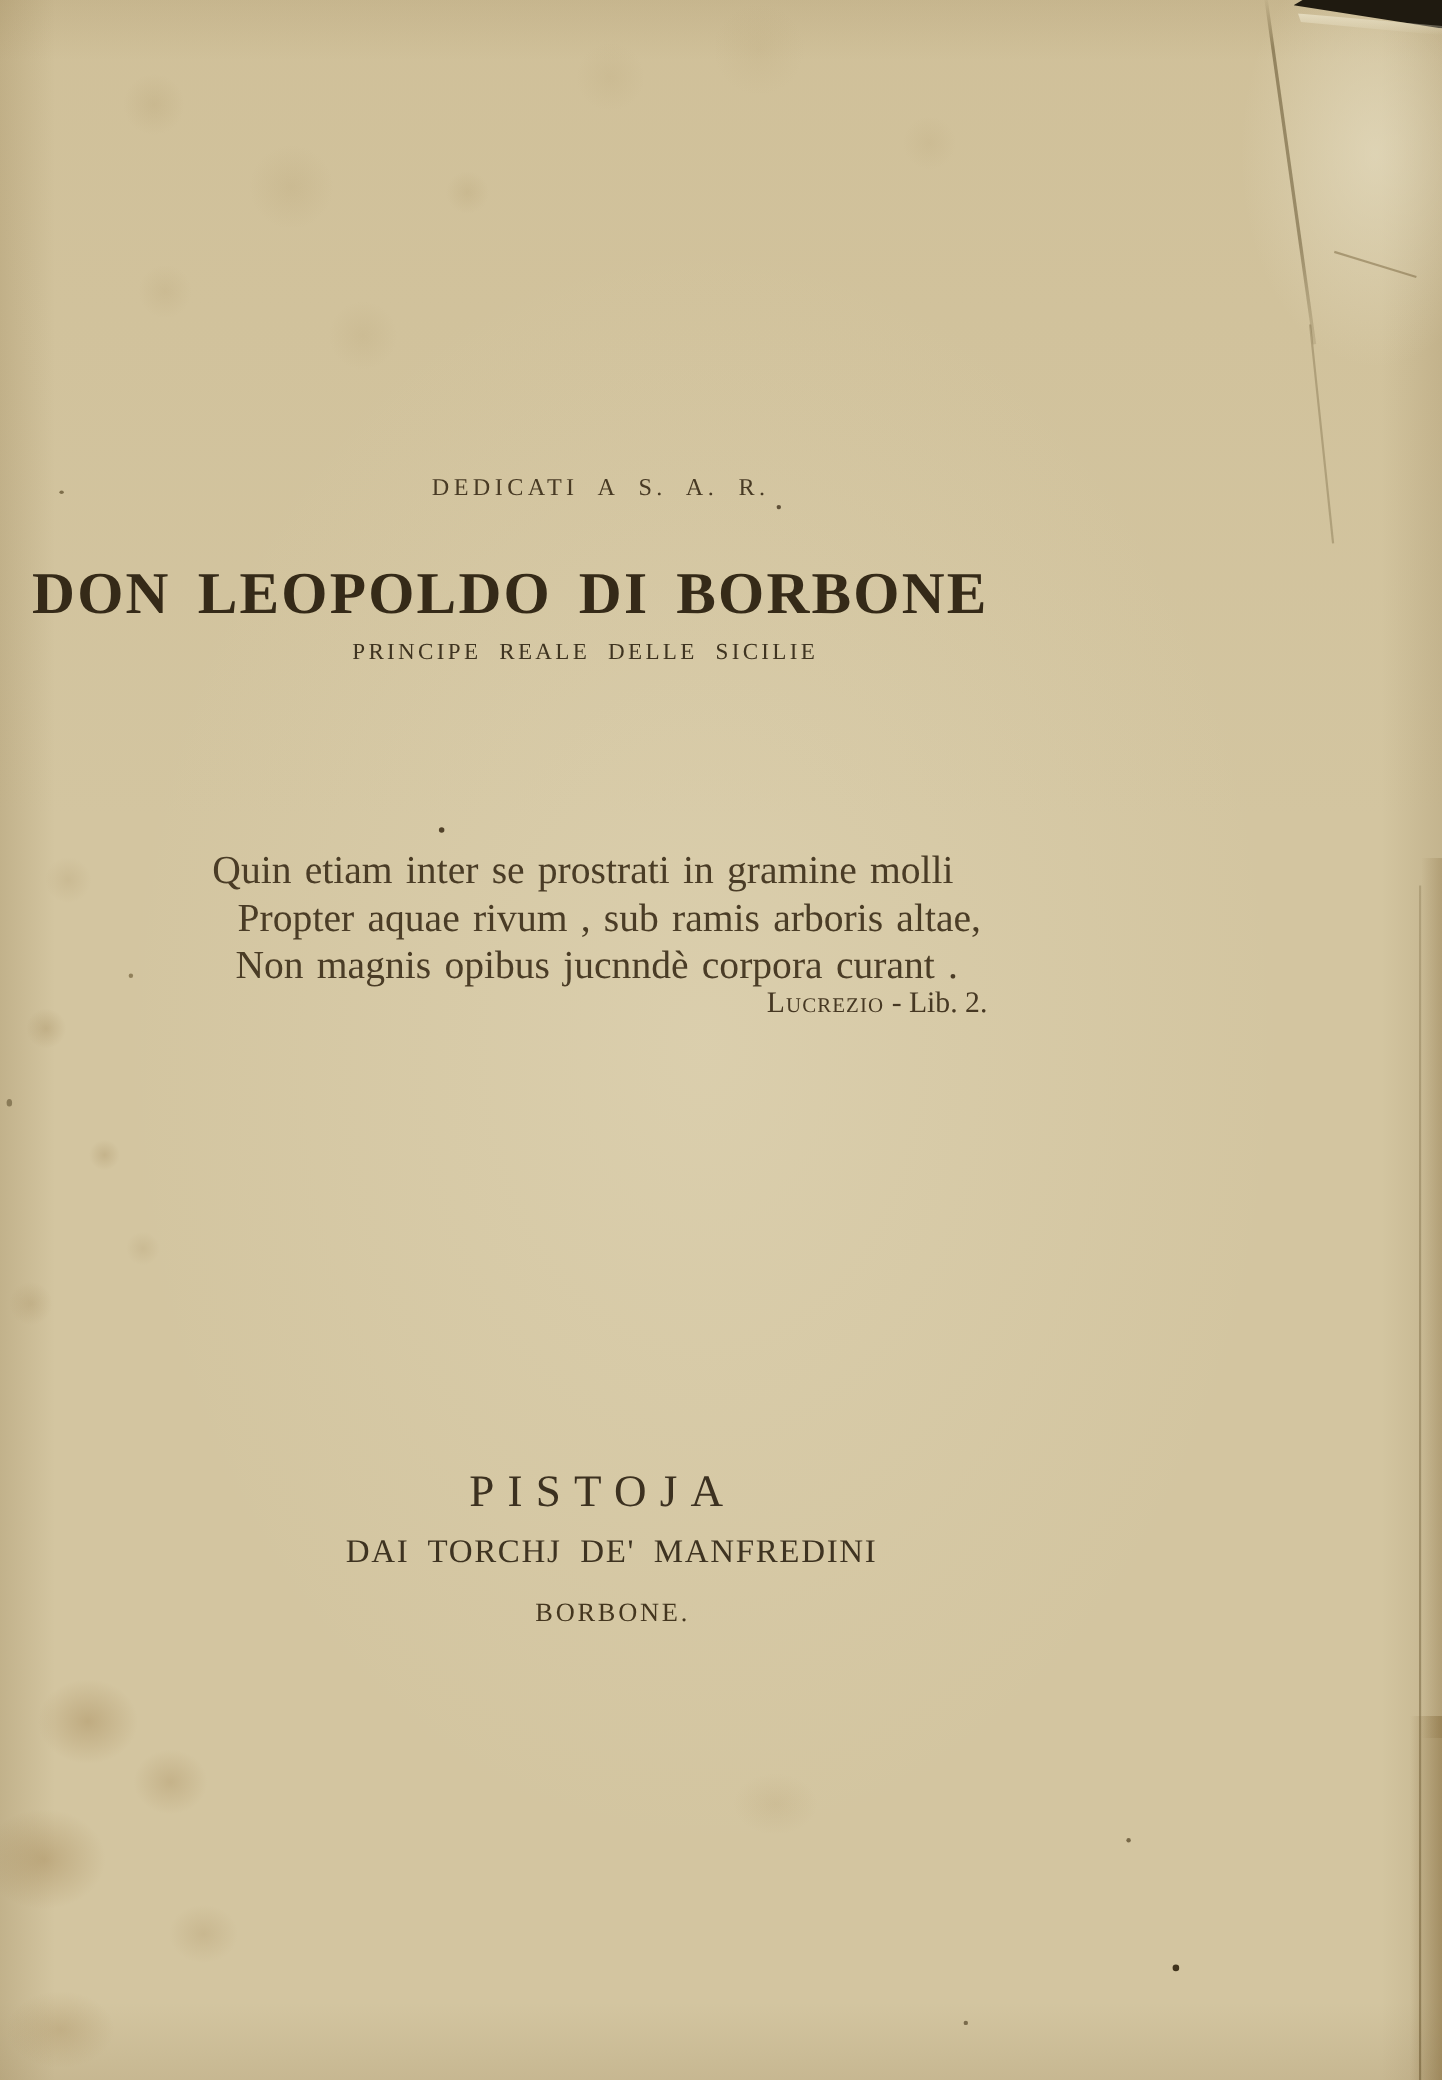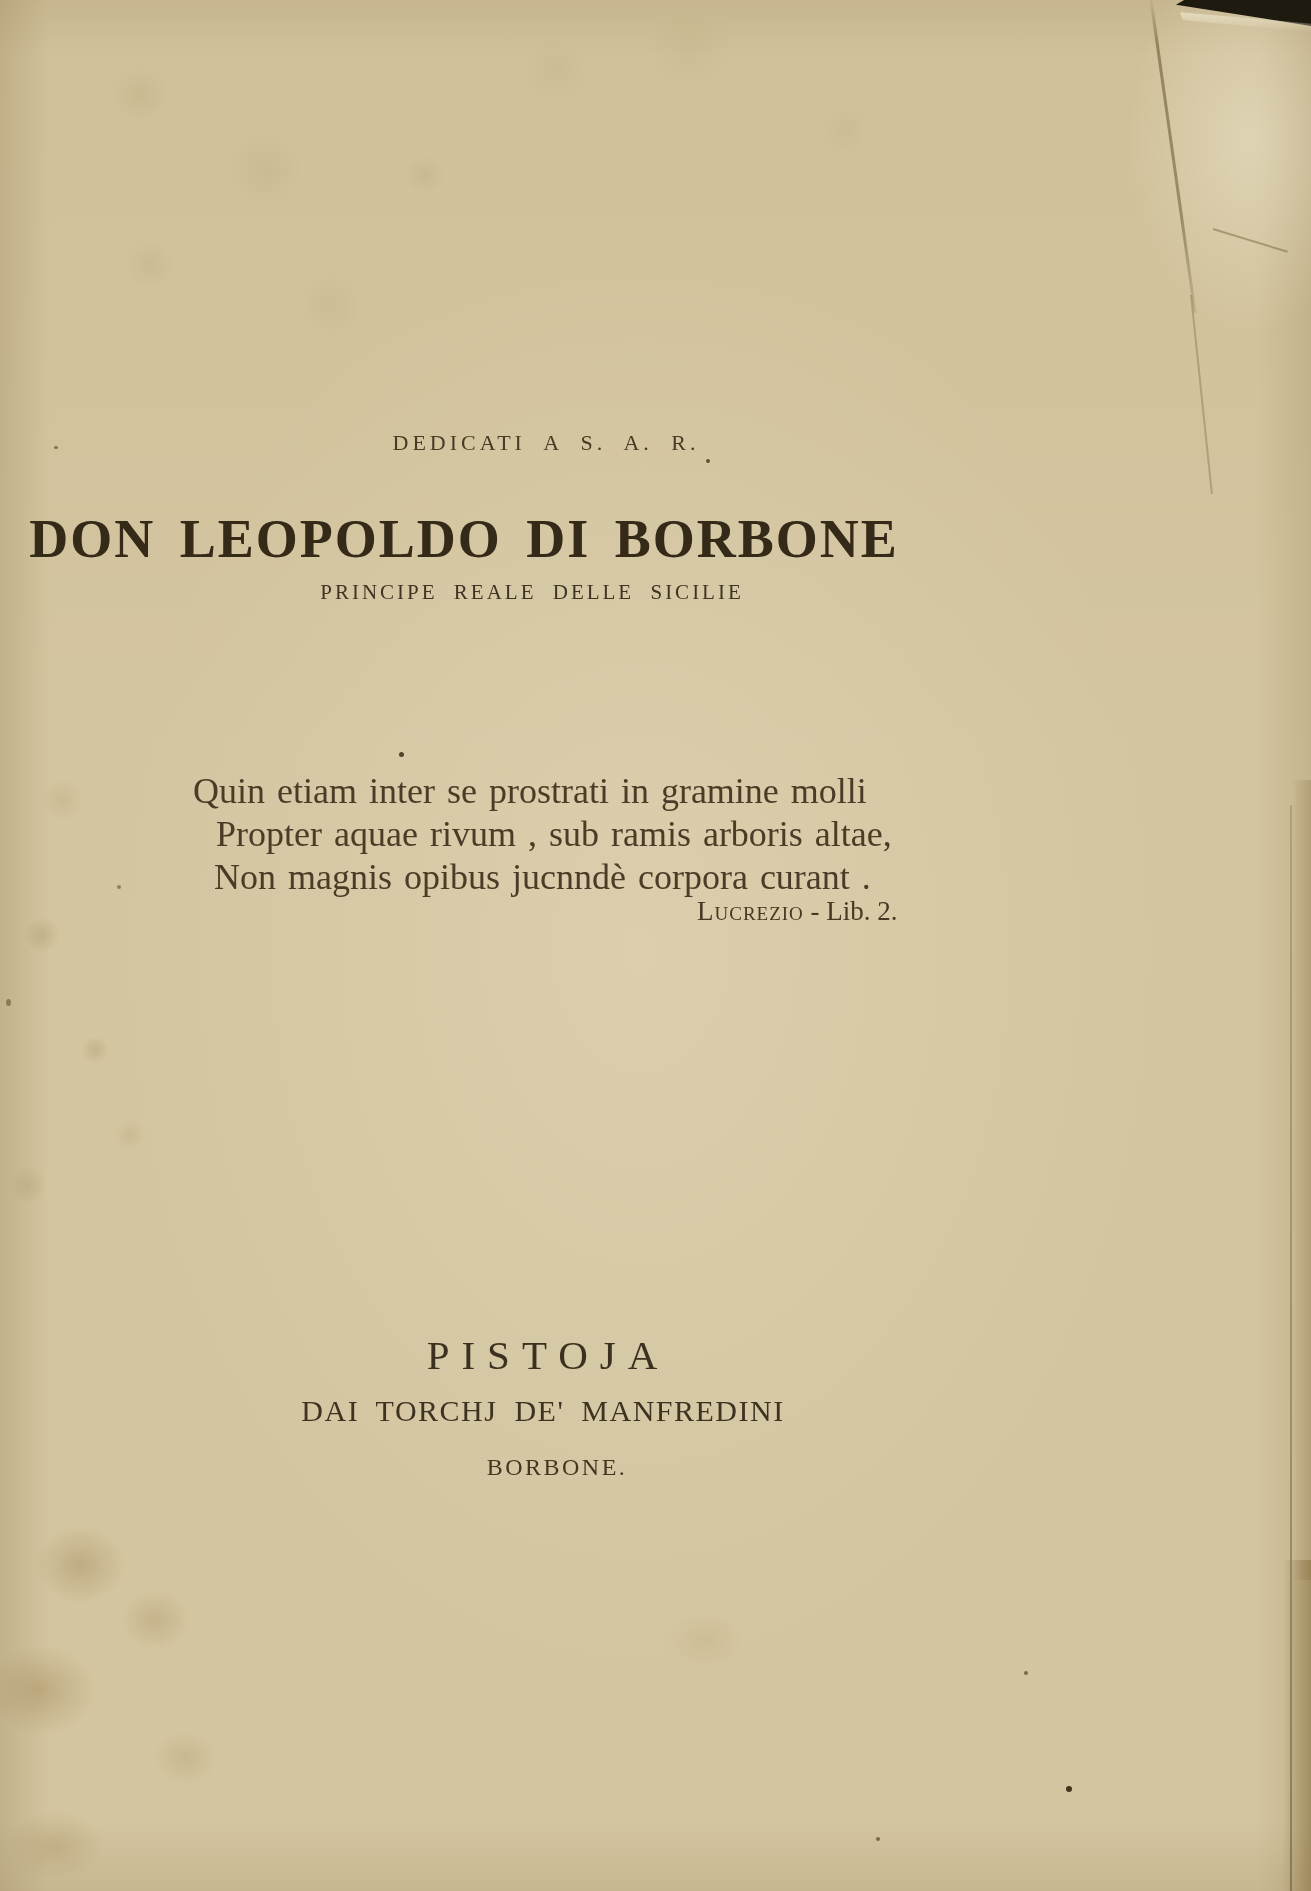--- a/index.html
+++ b/index.html
@@ -89,21 +89,21 @@
     left: 697px; top: 896px;
     font-size: 27px; color: #463823;
   }
   .attr-name { font-variant: small-caps; letter-spacing: 1px; }
   .imprint-city {
     left: 554px; top: 1331px;
     font-size: 41px; letter-spacing: 12px; margin-left: -6px;
     color: #3c3120;
   }
   .imprint-publisher {
-    left: 543px; top: 1394px;
+    left: 556px; top: 1394px;
     font-size: 30px; letter-spacing: 1.5px; word-spacing: 8px;
     color: #3e3321;
   }
   .imprint-year {
     left: 557px; top: 1454px;
     font-size: 24px; letter-spacing: 2.5px;
     color: #44361f;
   }
 
   

